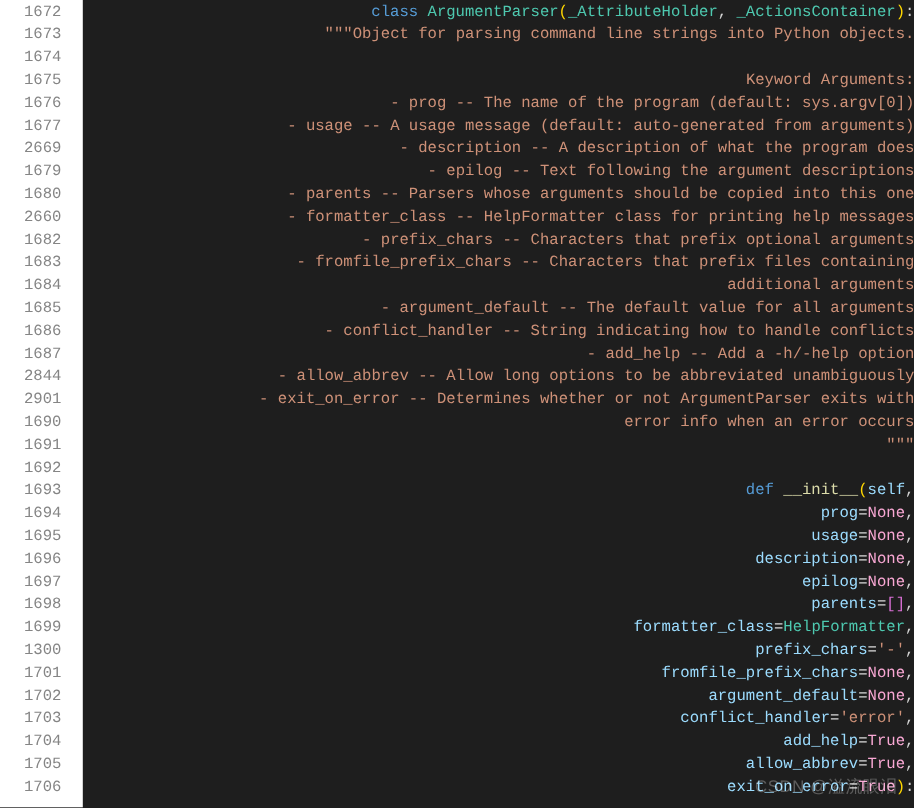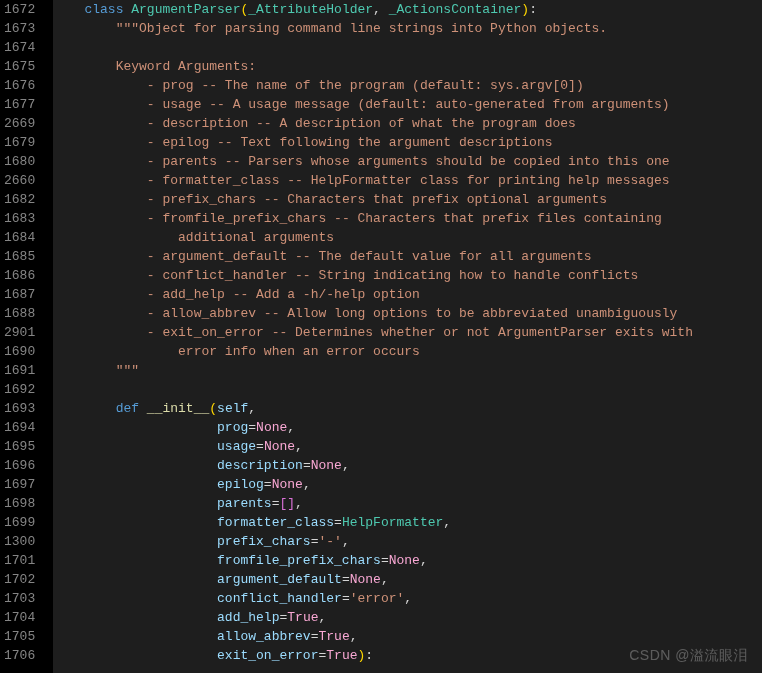--- a/index.html
+++ b/index.html
@@ -12,31 +12,32 @@
       width: 762px;
       height: 673px;
       overflow: hidden;
       position: relative;
     }
     .editor {
       display: flex;
       height: 100%;
     }
     .gutter {
-      background: #000000;
+      background: #ffffff;
       text-align: right;
-      padding: 0 18px 0 4px;
+      padding: 0 18px 0 20px;
       color: #858585;
       user-select: none;
       flex-shrink: 0;
     }
     .gutter .ln { height: 19px; }
     .code {
       flex: 1;
       white-space: pre;
+      text-align: right;
     }
     .code .row { height: 19px; min-height: 19px; }
     .kw { color: #569cd6; }        
     .cls { color: #4ec9b0; }       
     .fn { color: #dcdcaa; }        
     .param { color: #9cdcfe; }     
     .ds { color: #ce9178; }        
     .const { color: #f9a8d4; }     
     .punct { color: #d4d4d4; }
     .op { color: #d4d4d4; }
@@ -68,21 +69,21 @@
       <div class="ln">2669</div>
       <div class="ln">1679</div>
       <div class="ln">1680</div>
       <div class="ln">2660</div>
       <div class="ln">1682</div>
       <div class="ln">1683</div>
       <div class="ln">1684</div>
       <div class="ln">1685</div>
       <div class="ln">1686</div>
       <div class="ln">1687</div>
-      <div class="ln">1688</div>
+      <div class="ln">2844</div>
       <div class="ln">2901</div>
       <div class="ln">1690</div>
       <div class="ln">1691</div>
       <div class="ln">1692</div>
       <div class="ln">1693</div>
       <div class="ln">1694</div>
       <div class="ln">1695</div>
       <div class="ln">1696</div>
       <div class="ln">1697</div>
       <div class="ln">1698</div>

